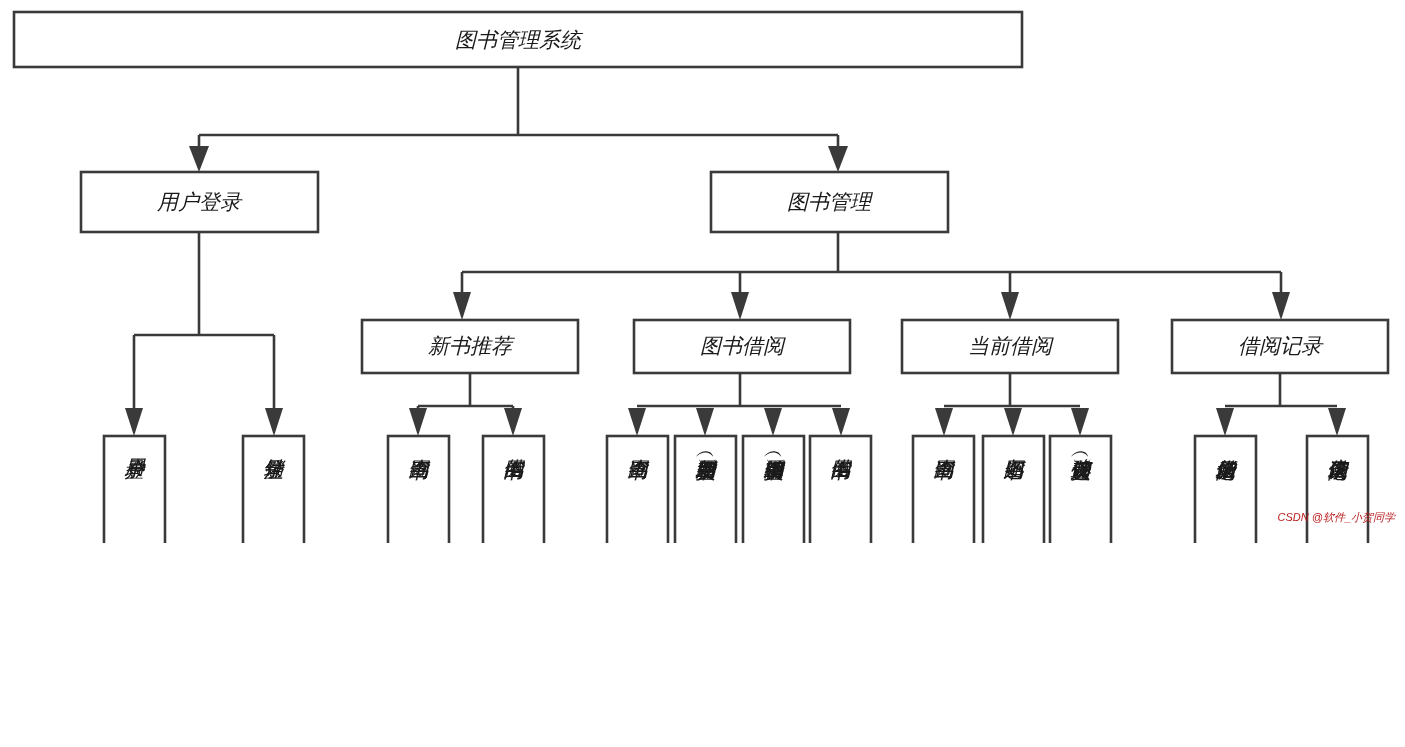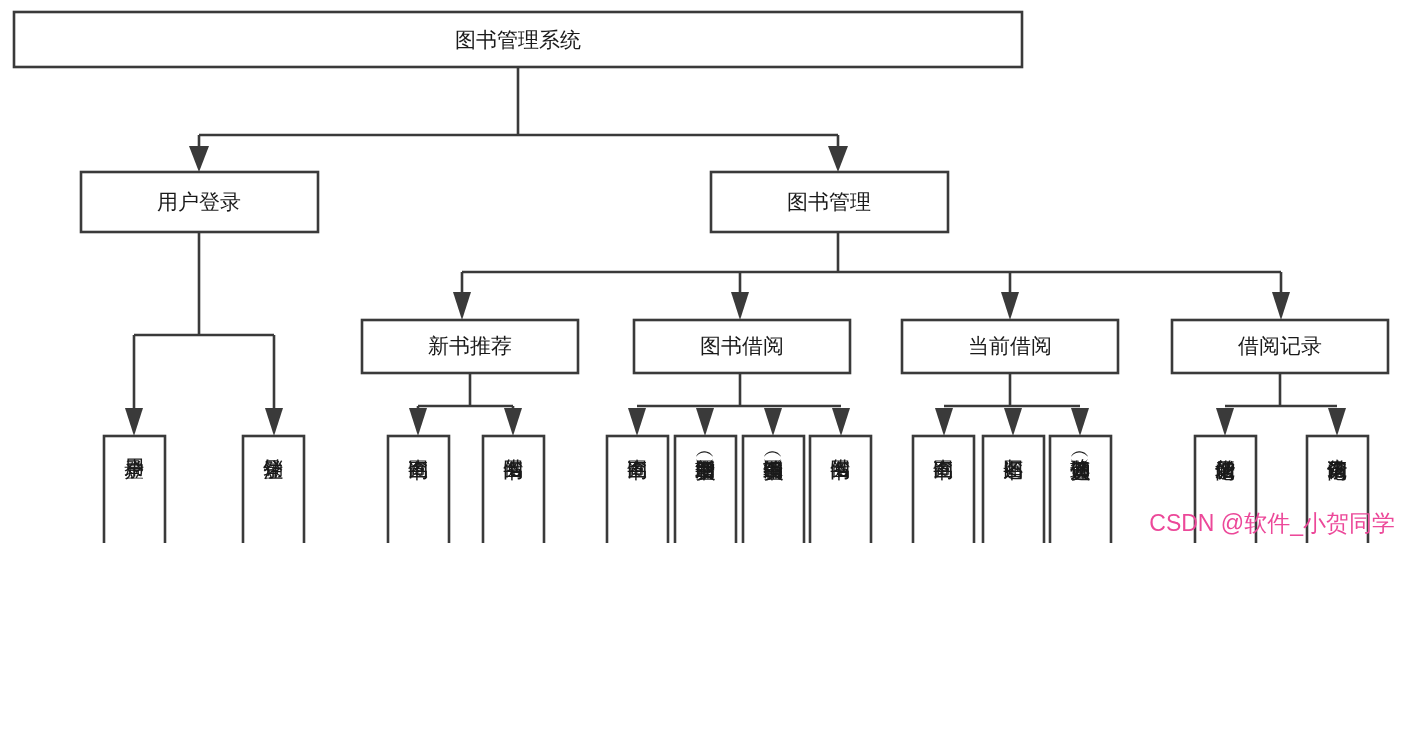--- a/index.html
+++ b/index.html
@@ -10,20 +10,21 @@
   }
   body {
     font-family: "Liberation Sans", "DejaVu Sans", sans-serif;
   }
   #diagram-root {
     position: relative;
     width: 1405px;
     height: 543px;
     background: #ffffff;
     overflow: hidden;
+    font-style: italic;
   }
   svg.diagram-canvas {
     position: absolute;
     left: 0;
     top: 0;
     width: 1405px;
     height: 747px;
     display: block;
   }
   .node-box {
@@ -71,24 +72,24 @@
     line-height: 1.12;
     color: #1a1a1a;
     writing-mode: vertical-rl;
     text-orientation: upright;
     white-space: nowrap;
     letter-spacing: 0.5px;
   }
   .watermark {
     position: absolute;
     right: 10px;
-    bottom: 4px;
-    font-family: "Liberation Sans", "DejaVu Sans", sans-serif;
-    font-size: 23px;
-    color: #ec4899;
+    bottom: 18px;
+    font-family: "Liberation Sans", "DejaVu Sans", sans-serif;
+    font-size: 11px;
+    color: #b91c1c;
     white-space: nowrap;
     pointer-events: none;
     user-select: none;
   }
 </style>
 </head>
 <body>
 
 <div id="diagram-root">
 

